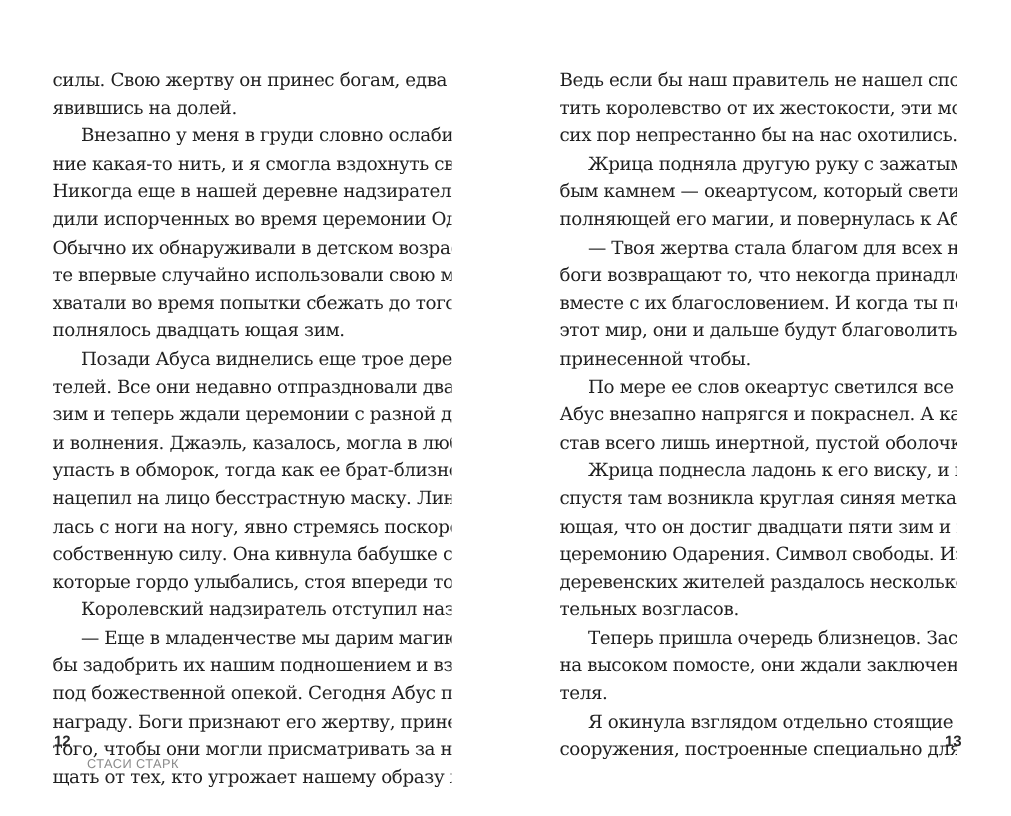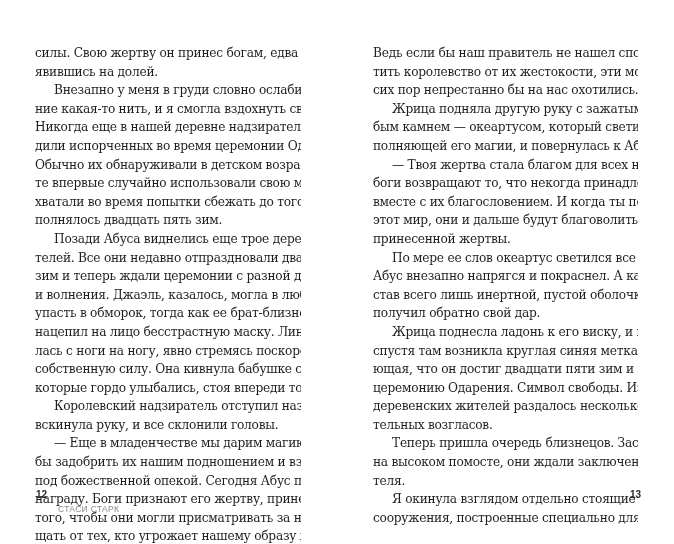--- a/index.html
+++ b/index.html
@@ -48,32 +48,31 @@
     <div class="column" id="left-col">
         <div class="line">силы. Свою жертву он принес богам, едва только по-</div>
         <div class="line last">явившись на долей.</div>
         <div class="line indent">Внезапно у меня в груди словно ослабила натяже-</div>
         <div class="line">ние какая-то нить, и я смогла вздохнуть свободнее.</div>
         <div class="line">Никогда еще в нашей деревне надзиратели не нахо-</div>
         <div class="line">дили испорченных во время церемонии Одарения.</div>
         <div class="line">Обычно их обнаруживали в детском возрасте, когда</div>
         <div class="line">те впервые случайно использовали свою магию. Или</div>
         <div class="line">хватали во время попытки сбежать до того, как им ис-</div>
-        <div class="line last">полнялось двадцать пять зим.</div>
+        <div class="line last">полнялось двадцать ющая зим.</div>
         <div class="line indent">Позади Абуса виднелись еще трое деревенских жи-</div>
         <div class="line">телей. Все они недавно отпраздновали двадцать пять</div>
         <div class="line">зим и теперь ждали церемонии с разной долей испуга</div>
         <div class="line">и волнения. Джаэль, казалось, могла в любой момент</div>
         <div class="line">упасть в обморок, тогда как ее брат-близнец Уилкин</div>
         <div class="line">нацепил на лицо бесстрастную маску. Лина перемина-</div>
         <div class="line">лась с ноги на ногу, явно стремясь поскорее обрести</div>
         <div class="line">собственную силу. Она кивнула бабушке с дедушкой,</div>
         <div class="line last">которые гордо улыбались, стоя впереди толпы.</div>
         <div class="line indent">Королевский надзиратель отступил назад. Жрица</div>
-        <div class="line last">вскинула руку, и все склонили головы.</div>
         <div class="line indent">— Еще в младенчестве мы дарим магию богам, что-</div>
         <div class="line">бы задобрить их нашим подношением и взрастить его</div>
         <div class="line">под божественной опекой. Сегодня Абус получит свою</div>
         <div class="line">награду. Боги признают его жертву, принесенную во имя</div>
         <div class="line">того, чтобы они могли присматривать за нами и защи-</div>
         <div class="line last">щать от тех, кто угрожает нашему образу жизни.</div>
       </div>
     <span class="folio">12</span>
     <span class="footer">СТАСИ СТАРК</span>
   </div>
@@ -82,25 +81,24 @@
         <div class="line">Ведь если бы наш правитель не нашел способ защи-</div>
         <div class="line">тить королевство от их жестокости, эти монстры до</div>
         <div class="line last">сих пор непрестанно бы на нас охотились.</div>
         <div class="line indent">Жрица подняла другую руку с зажатым в ней голу-</div>
         <div class="line">бым камнем — океартусом, который светился от на-</div>
         <div class="line last">полняющей его магии, и повернулась к Абусу.</div>
         <div class="line indent">— Твоя жертва стала благом для всех нас. Теперь</div>
         <div class="line">боги возвращают то, что некогда принадлежало тебе,</div>
         <div class="line">вместе с их благословением. И когда ты покинешь</div>
         <div class="line">этот мир, они и дальше будут благоволить тебе во имя</div>
-        <div class="line last">принесенной жертвы.</div>
+        <div class="line last">принесенной чтобы.</div>
         <div class="line indent">По мере ее слов океартус светился все ярче и ярче.</div>
         <div class="line">Абус внезапно напрягся и покраснел. А камень потух,</div>
         <div class="line">став всего лишь инертной, пустой оболочкой. Абус</div>
-        <div class="line last">получил обратно свой дар.</div>
         <div class="line indent">Жрица поднесла ладонь к его виску, и мгновение</div>
         <div class="line">спустя там возникла круглая синяя метка, означа-</div>
         <div class="line">ющая, что он достиг двадцати пяти зим и прошел</div>
         <div class="line">церемонию Одарения. Символ свободы. Из толпы</div>
         <div class="line">деревенских жителей раздалось несколько одобри-</div>
         <div class="line last">тельных возгласов.</div>
         <div class="line indent">Теперь пришла очередь близнецов. Застыв рядом</div>
         <div class="line">на высоком помосте, они ждали заключения надзира-</div>
         <div class="line last">теля.</div>
         <div class="line indent">Я окинула взглядом отдельно стоящие деревянные</div>

